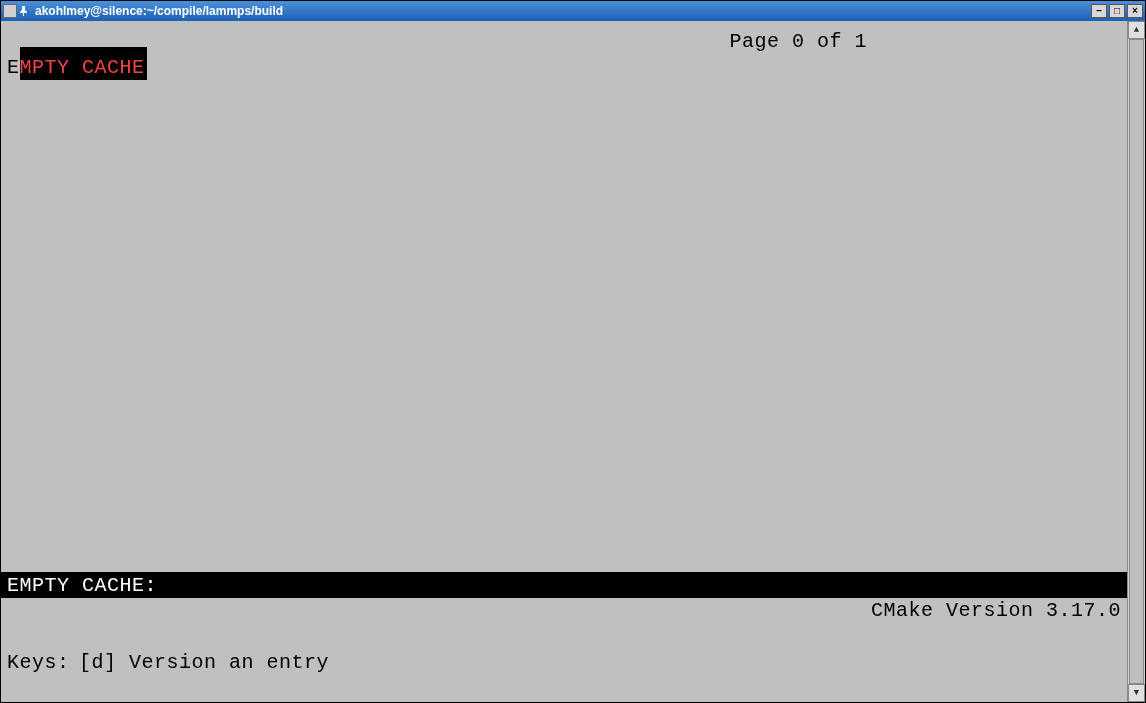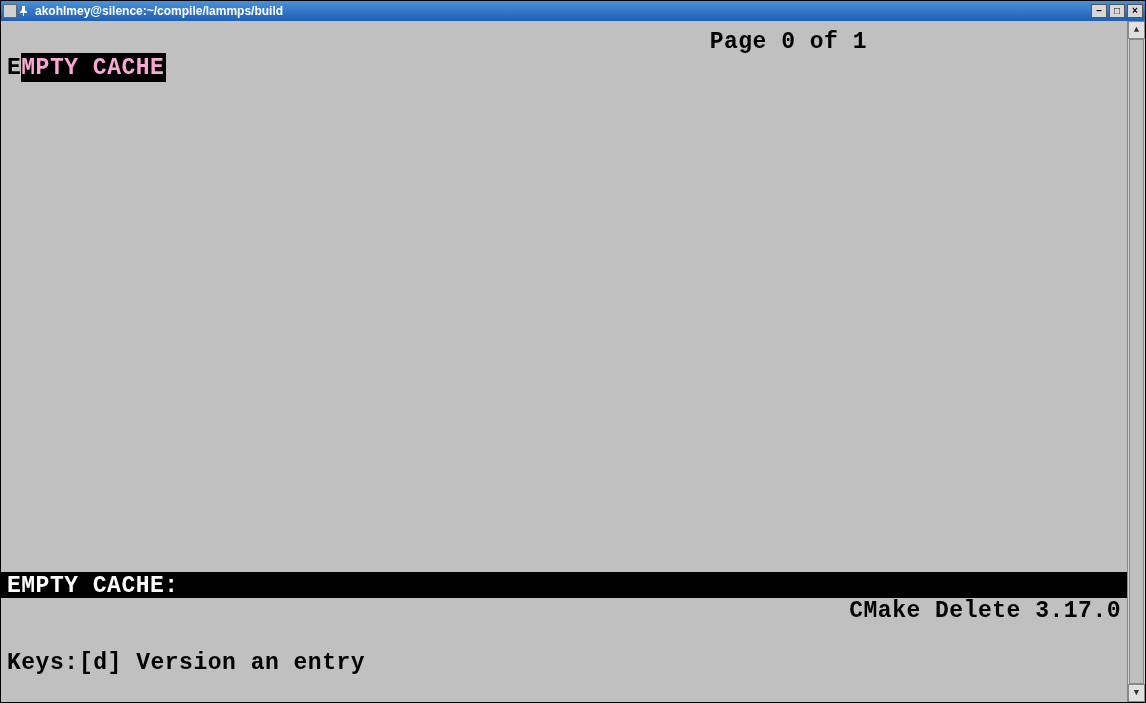--- a/index.html
+++ b/index.html
@@ -78,22 +78,22 @@
   .content-wrap {
     flex: 1;
     display: flex;
     min-height: 0;
   }
   .terminal {
     flex: 1;
     background: #c0c0c0;
     color: #000;
     font-family: "Courier New", monospace;
-    font-size: 23px;
-    font-weight: bold;
+    font-size: 20px;
+    font-weight: normal;
     letter-spacing: 0.5px;
     line-height: 26px;
     position: relative;
     white-space: pre;
     overflow: hidden;
     font-stretch: expanded;
   }
   .page-indicator {
     position: absolute;
     top: 8px;
@@ -103,22 +103,22 @@
     position: absolute;
     top: 34px;
     left: 6px;
   }
   .cache-line .first {
     background: #c0c0c0;
     color: #000;
   }
   .cache-line .rest {
     background: #000;
-    color: #f9a8d4;
-    padding: 2px 2px 1px 0;
+    color: #ef4444;
+    padding: 9px 2px 1px 0;
   }
   .status-bar {
     position: absolute;
     left: 0;
     right: 0;
     bottom: 104px;
     background: #000;
     color: #ffffff;
     padding: 1px 6px;
     height: 26px;
@@ -201,21 +201,21 @@
 
   <div class="content-wrap">
     <div class="terminal">
 
       <div class="page-indicator">Page 0 of 1</div>
 
       <div class="cache-line"><span class="first">E</span><span class="rest">MPTY CACHE</span></div>
 
       <div class="status-bar">EMPTY CACHE:</div>
 
-      <div class="cmake-version">CMake Delete 3.17.0</div>
+      <div class="cmake-version">CMake Version 3.17.0</div>
 
       <div class="keys-block">
         <div class="keys-row">
           <span class="keys-label">Keys:</span><span class="key-col2">[d] Version an entry</span>
         </div>
         
         
         
       </div>
 

